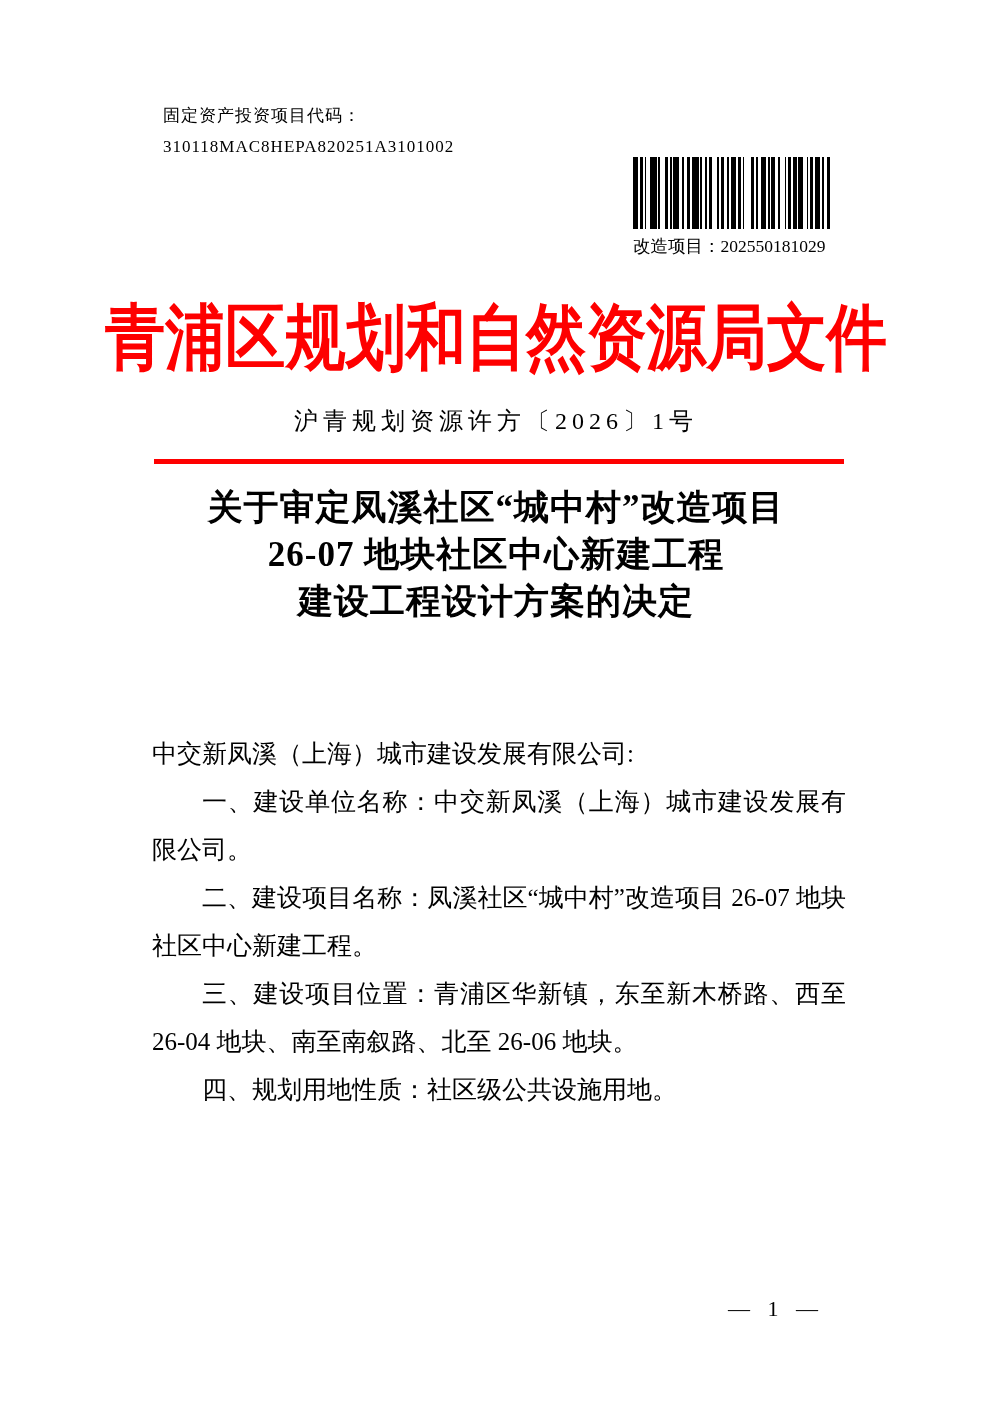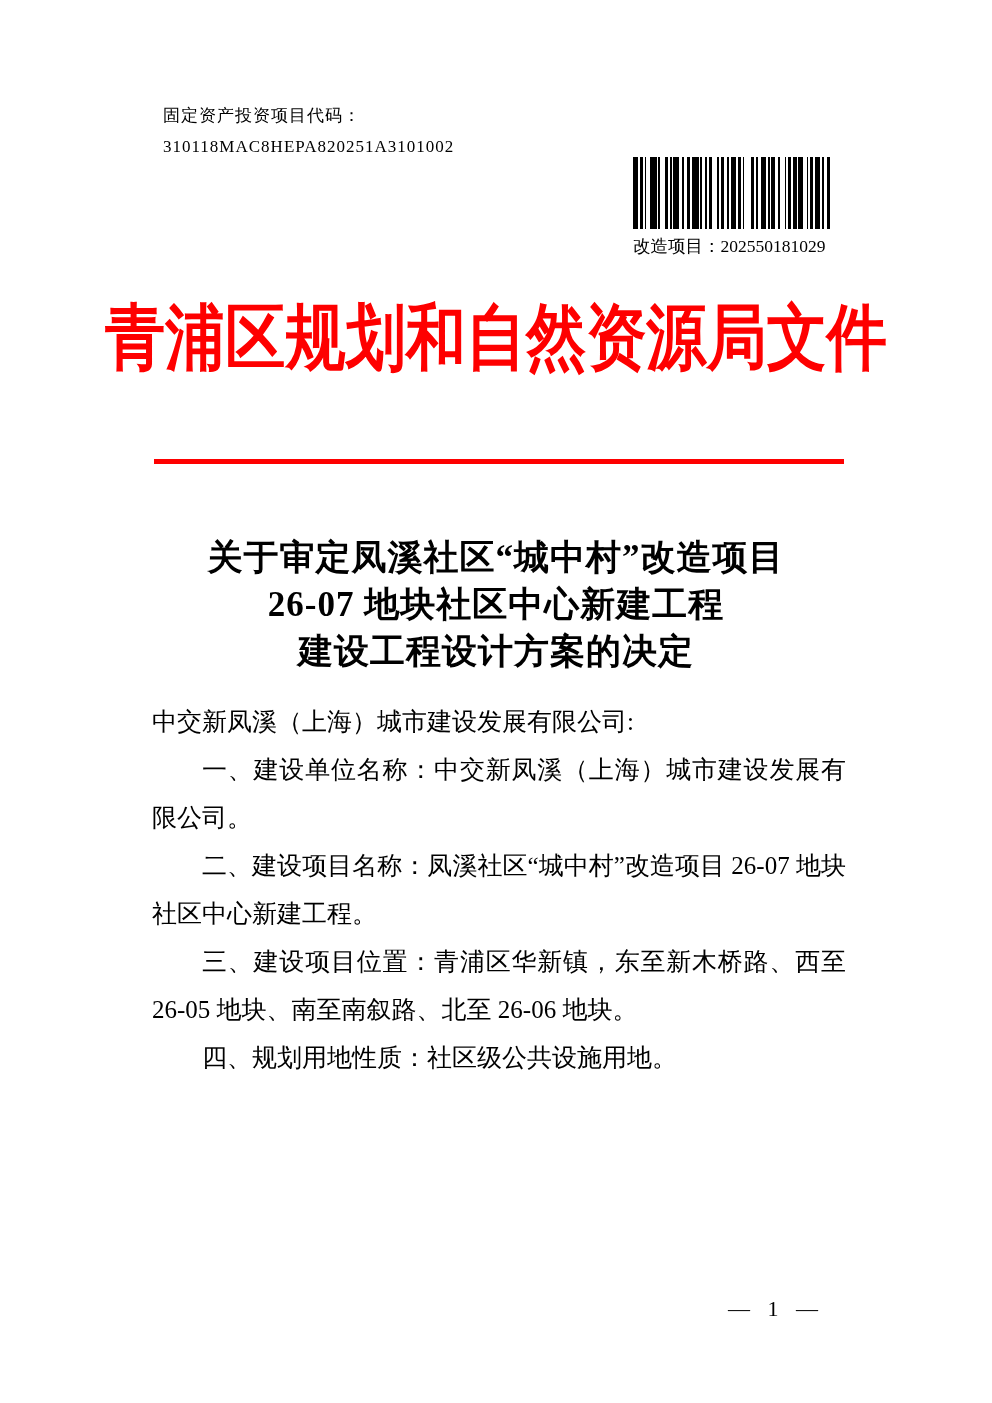--- a/index.html
+++ b/index.html
@@ -82,34 +82,34 @@
     left: 154px;
     top: 443px;
     width: 690px;
     height: 5px;
   }
 
   
   .doc-title {
     position: absolute;
     left: 0;
-    top: 518px;
+    top: 468px;
     width: 100%;
     text-align: center;
     font-weight: bold;
     font-size: 35px;
     line-height: 47px;
     letter-spacing: 1px;
   }
 
   
   .body-text {
     position: absolute;
     left: 152px;
-    top: 682px;
+    top: 714px;
     width: 694px;
     font-size: 25px;
     line-height: 48px;
     text-align: justify;
     text-justify: inter-ideograph;
   }
   .body-text p {
     margin: 0;
     text-indent: 2em;
     text-align-last: left;
@@ -205,29 +205,30 @@
       <div class="bar" style="flex: 1 0 0px; background: rgb(255, 255, 255);"></div>
       <div class="bar" style="flex: 1 0 0px; background: rgb(0, 0, 0);"></div>
       <div class="bar" style="flex: 2 0 0px; background: rgb(255, 255, 255);"></div>
       <div class="bar" style="flex: 2 0 0px; background: rgb(0, 0, 0);"></div>
     </div>
 
   <div class="barcode-label"><span>改造项目：</span><span>202550181029</span></div>
 
   <div class="agency-header" id="agency-header" style="color: rgb(254, 0, 0);">青浦区规划和自然资源局文件</div>
 
+  <div class="doc-number">沪青规划资源许方〔2026〕1号</div>
 
   <div class="red-rule" id="red-rule" style="background: rgb(254, 0, 0);"></div>
 
   <div class="doc-title" id="title-lines">
       <div>关于审定凤溪社区“城中村”改造项目</div>
       <div>26-07 地块社区中心新建工程</div>
       <div>建设工程设计方案的决定</div>
     </div>
 
   <div class="body-text">
     <p class="no-indent">中交新凤溪（上海）城市建设发展有限公司:</p>
-    <span id="body-paras"><p>一、建设单位名称：中交新凤溪（上海）城市建设发展有限公司。</p><p>二、建设项目名称：凤溪社区“城中村”改造项目 26-07 地块社区中心新建工程。</p><p>三、建设项目位置：青浦区华新镇，东至新木桥路、西至 26-05 地块、南至南叙路、北至 26-06 地块。</p><p>四、规划用地性质：社区级公共设施用地。</p></span>
+    <span id="body-paras"><p>一、建设单位名称：中交新凤溪（上海）城市建设发展有限公司。</p><p>二、建设项目名称：凤溪社区“城中村”改造项目 26-07 地块社区中心新建工程。</p><p>三、建设项目位置：青浦区华新镇，东至新木桥路、西至 26-04 地块、南至南叙路、北至 26-06 地块。</p><p>四、规划用地性质：社区级公共设施用地。</p></span>
   </div>
 
   <div class="page-number">— 1 —</div>
 
 </div>
 
 </body></html>

